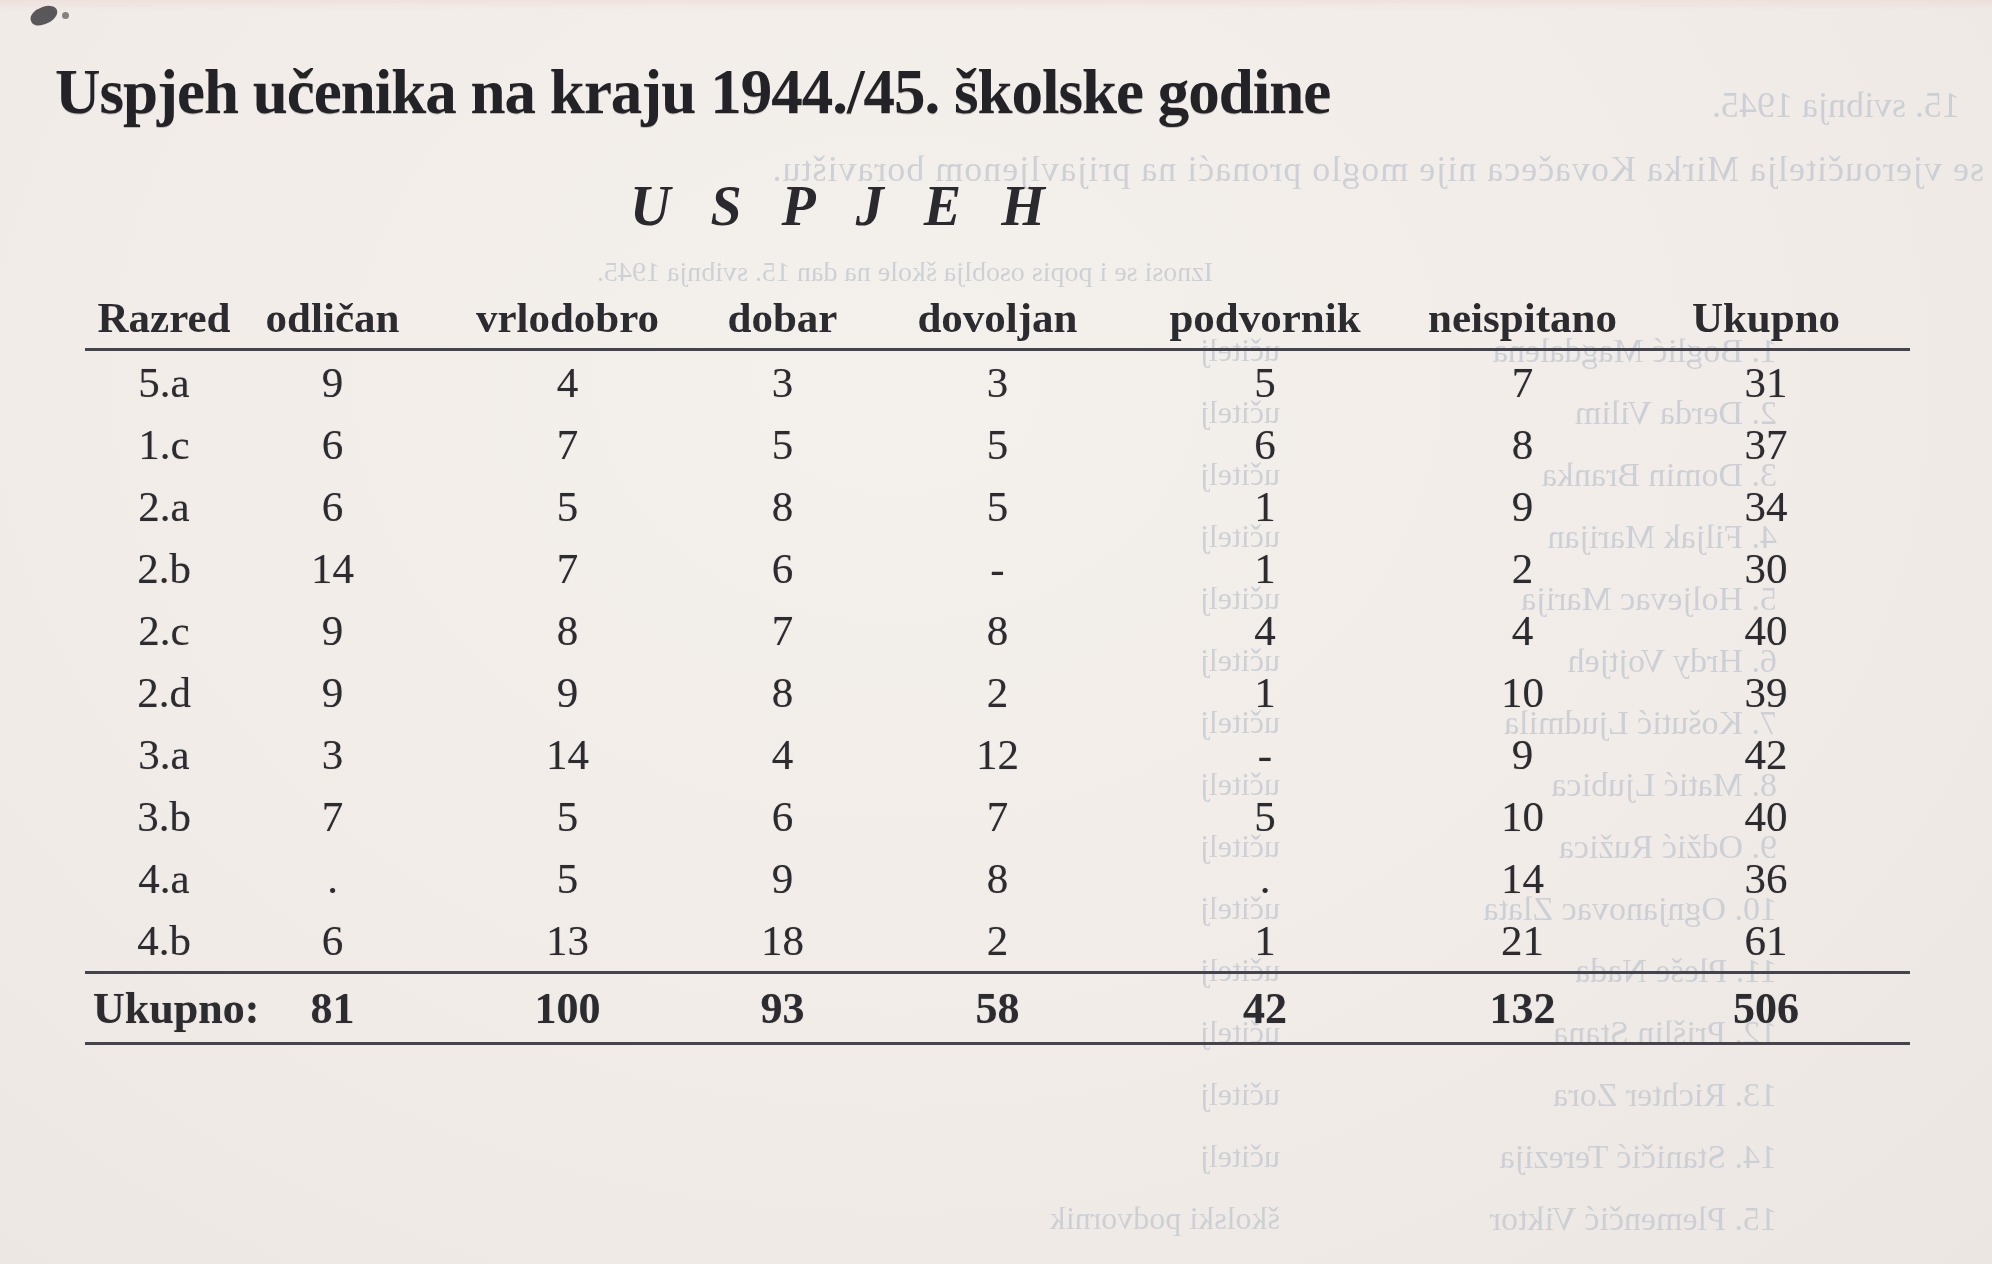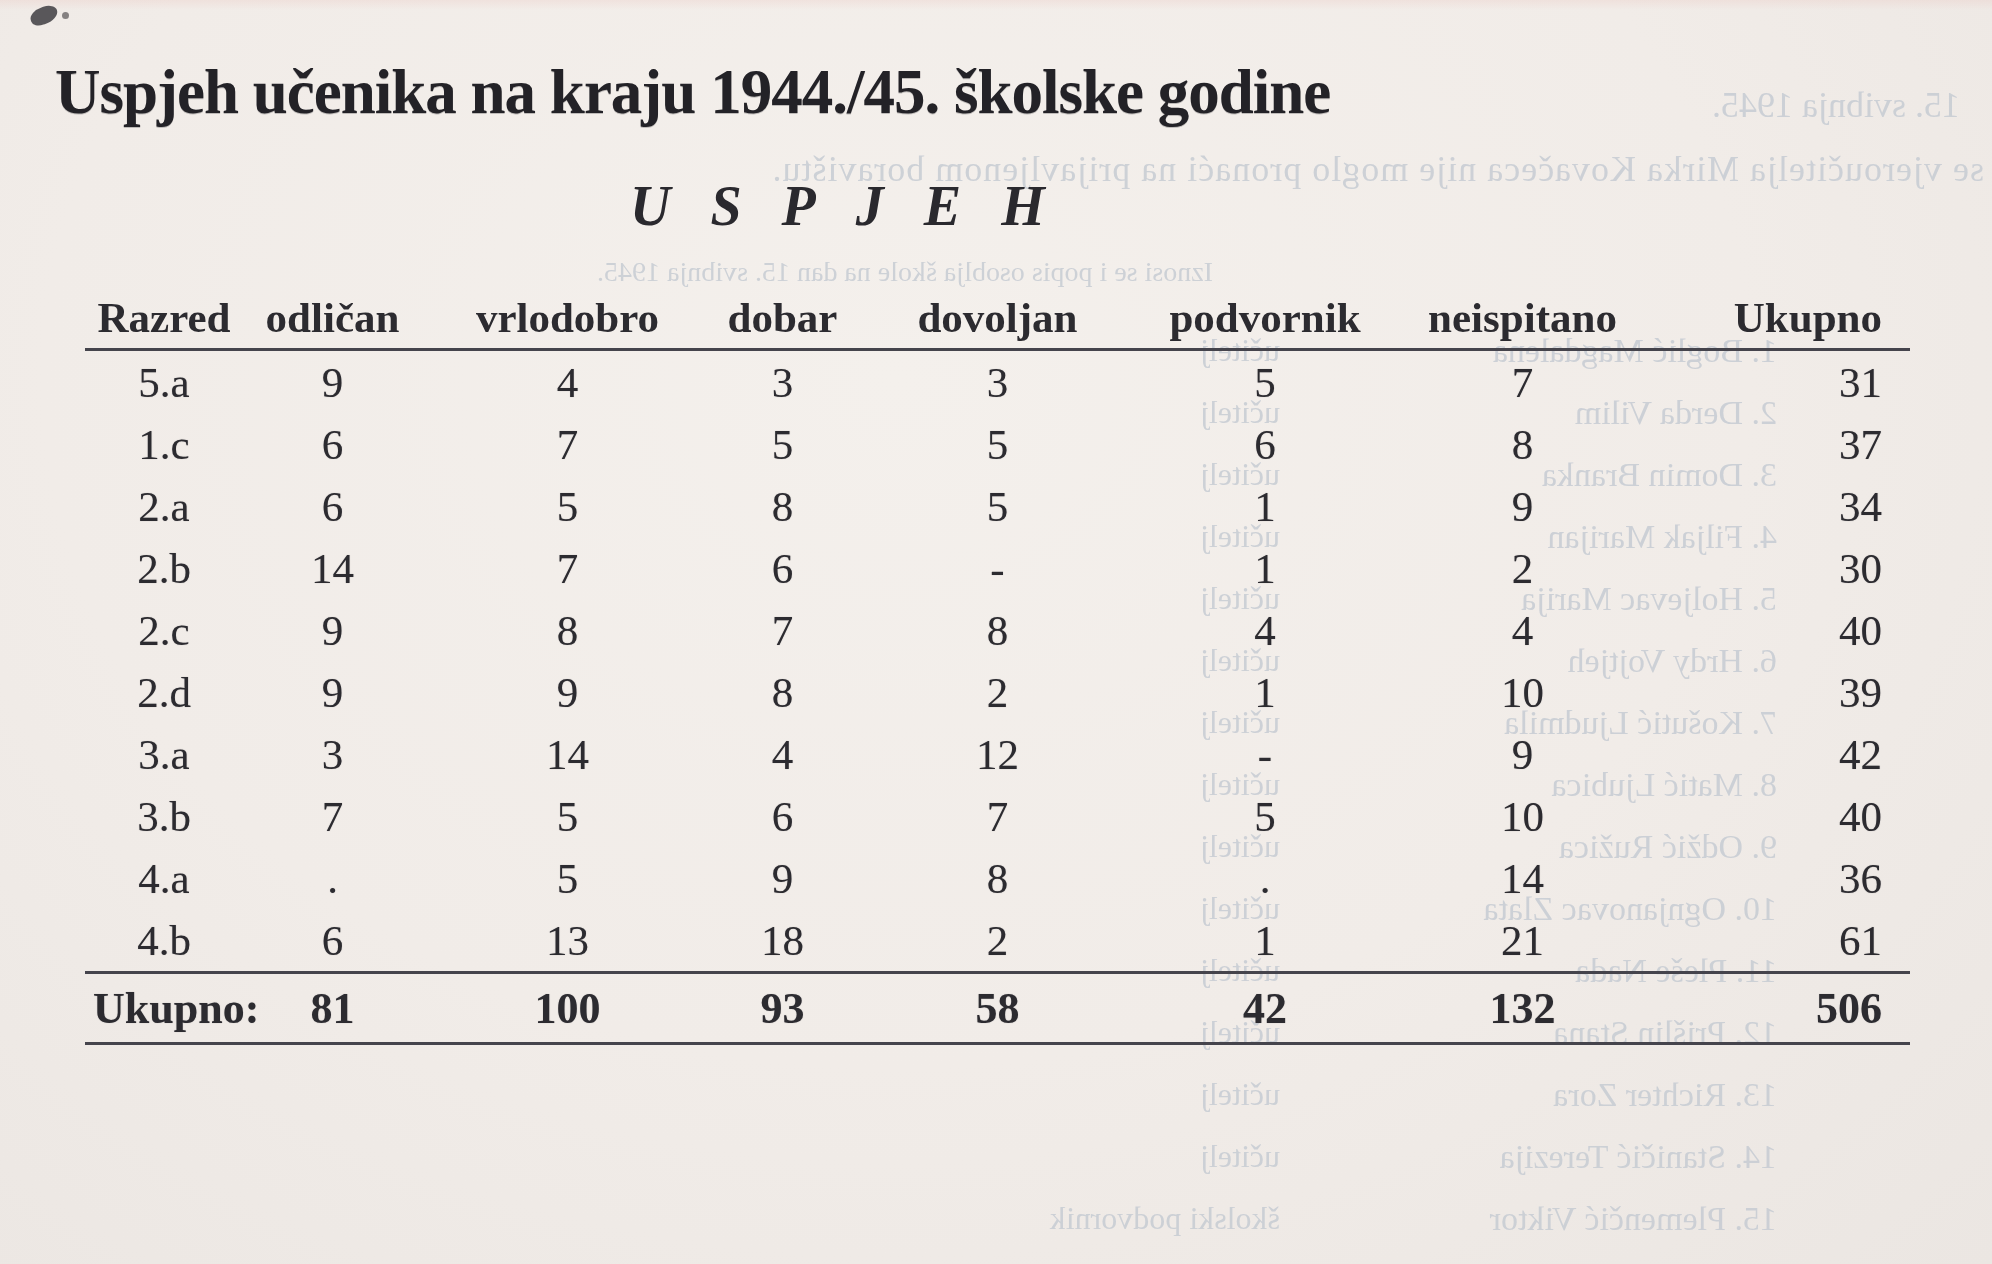--- a/index.html
+++ b/index.html
@@ -39,21 +39,21 @@
     border-collapse:collapse; table-layout:fixed;
     color:var(--ink,#2c2b30);
   }
   table.results th{font-size:43px; font-weight:bold; vertical-align:bottom; padding:0 0 6px 0;}
   thead tr{height:52px; border-bottom:3px solid #45444c;}
   tbody td{font-size:43px; height:62px; vertical-align:middle; padding:0;}
   tfoot tr{height:71px; border-top:3px solid #45444c; border-bottom:3px solid #45444c;}
   tfoot td{font-size:44px; font-weight:bold; vertical-align:middle; padding:0;}
   .c0{text-align:center; padding-left:8px !important;}
   .c1,.c2,.c3,.c4,.c5,.c6{text-align:center;}
-  .c7{text-align:right; padding-right:28px !important;}
+  .c7{text-align:center; padding-right:28px !important;}
   tbody td, tfoot td{text-shadow:0 0 1px rgba(44,43,48,.35);}
   .speck{
     position:absolute; left:30px; top:7px; width:28px; height:17px;
     background:#4c4a4e; border-radius:55% 45% 60% 40%;
     transform:rotate(-18deg); opacity:.92;
   }
   .speck2{position:absolute; left:62px; top:12px; width:7px; height:7px;
     background:#6a6668; border-radius:50%; opacity:.8;}
 </style>
 </head>

